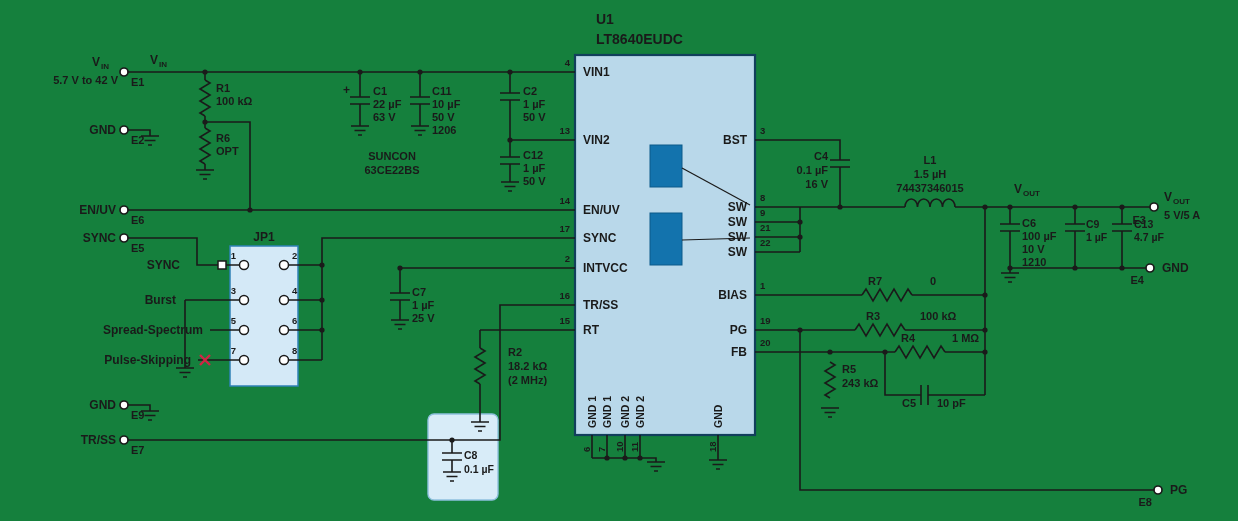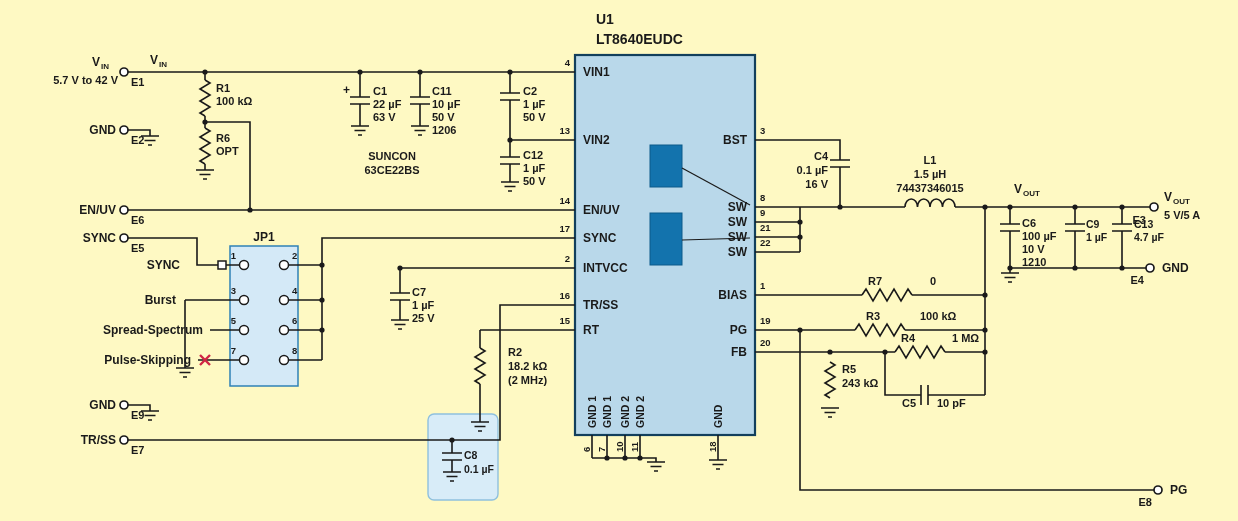--- a/index.html
+++ b/index.html
@@ -1,16 +1,16 @@
 <!DOCTYPE html>
 <html><head>
 <meta charset="utf-8">
 <style>
   html,body{margin:0;padding:0;background:#ffffff;}
-  .stage{width:1238px;height:521px;position:relative;background:#fef9c3;overflow:hidden;text-align:center;}
+  .stage{width:1238px;height:521px;position:relative;background:#15803d;overflow:hidden;text-align:center;}
   svg{display:block;}
   svg text{font-family:"Liberation Sans",sans-serif;fill:#1a1a1a;}
   .wire{stroke:#1a1a1a;stroke-width:1.6;fill:none;}
   .thin{stroke:#1a1a1a;stroke-width:1.2;fill:none;}
   .dot{fill:#1a1a1a;stroke:none;}
   .term{fill:#ffffff;stroke:#1a1a1a;stroke-width:1.7;}
   .icbody{fill:#b9d8ea;stroke:#123f5c;stroke-width:2.2;}
   .swrect{fill:#1373ad;stroke:#0d5a8a;stroke-width:1;}
   .jpbox{fill:#d4e9f7;stroke:#2f81b7;stroke-width:1.5;}
   .hlbox{fill:#d8ecf8;stroke:#8fc0de;stroke-width:1.4;}

